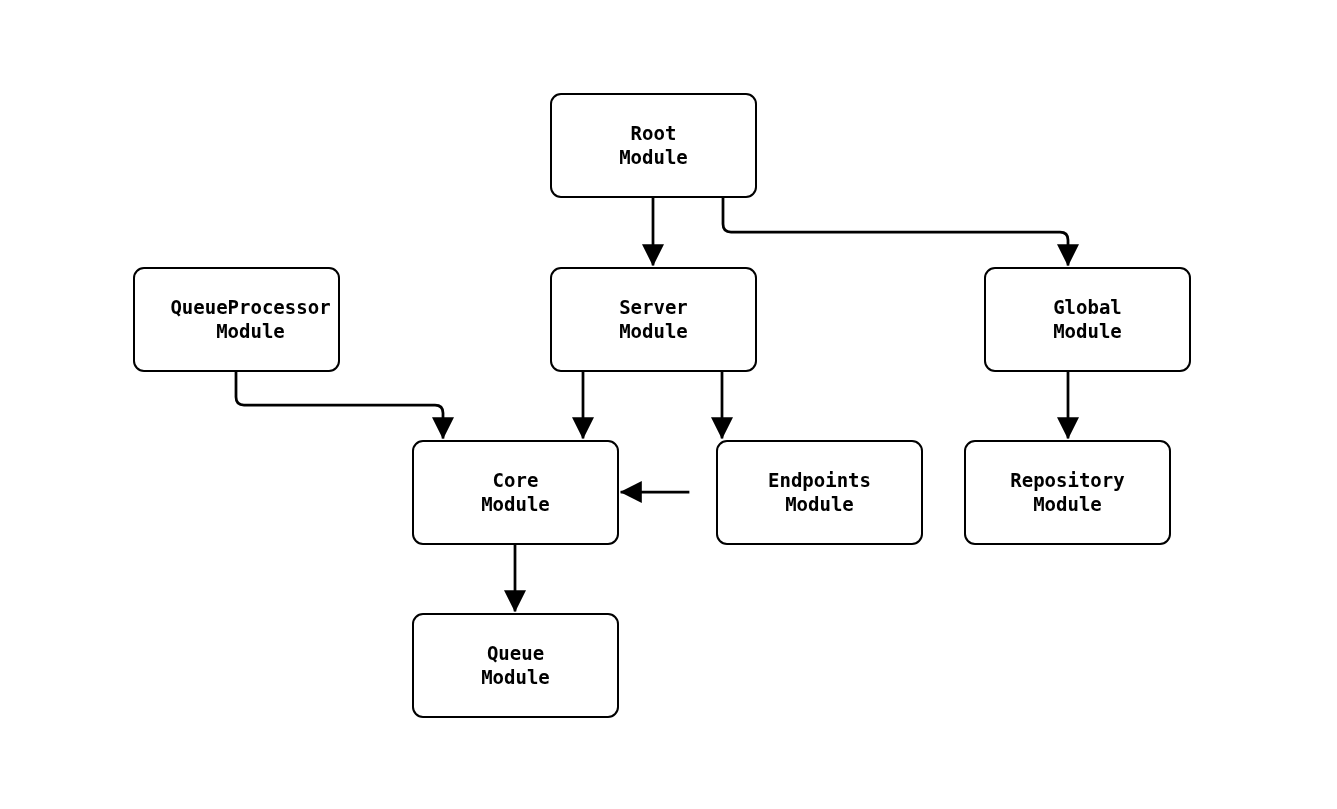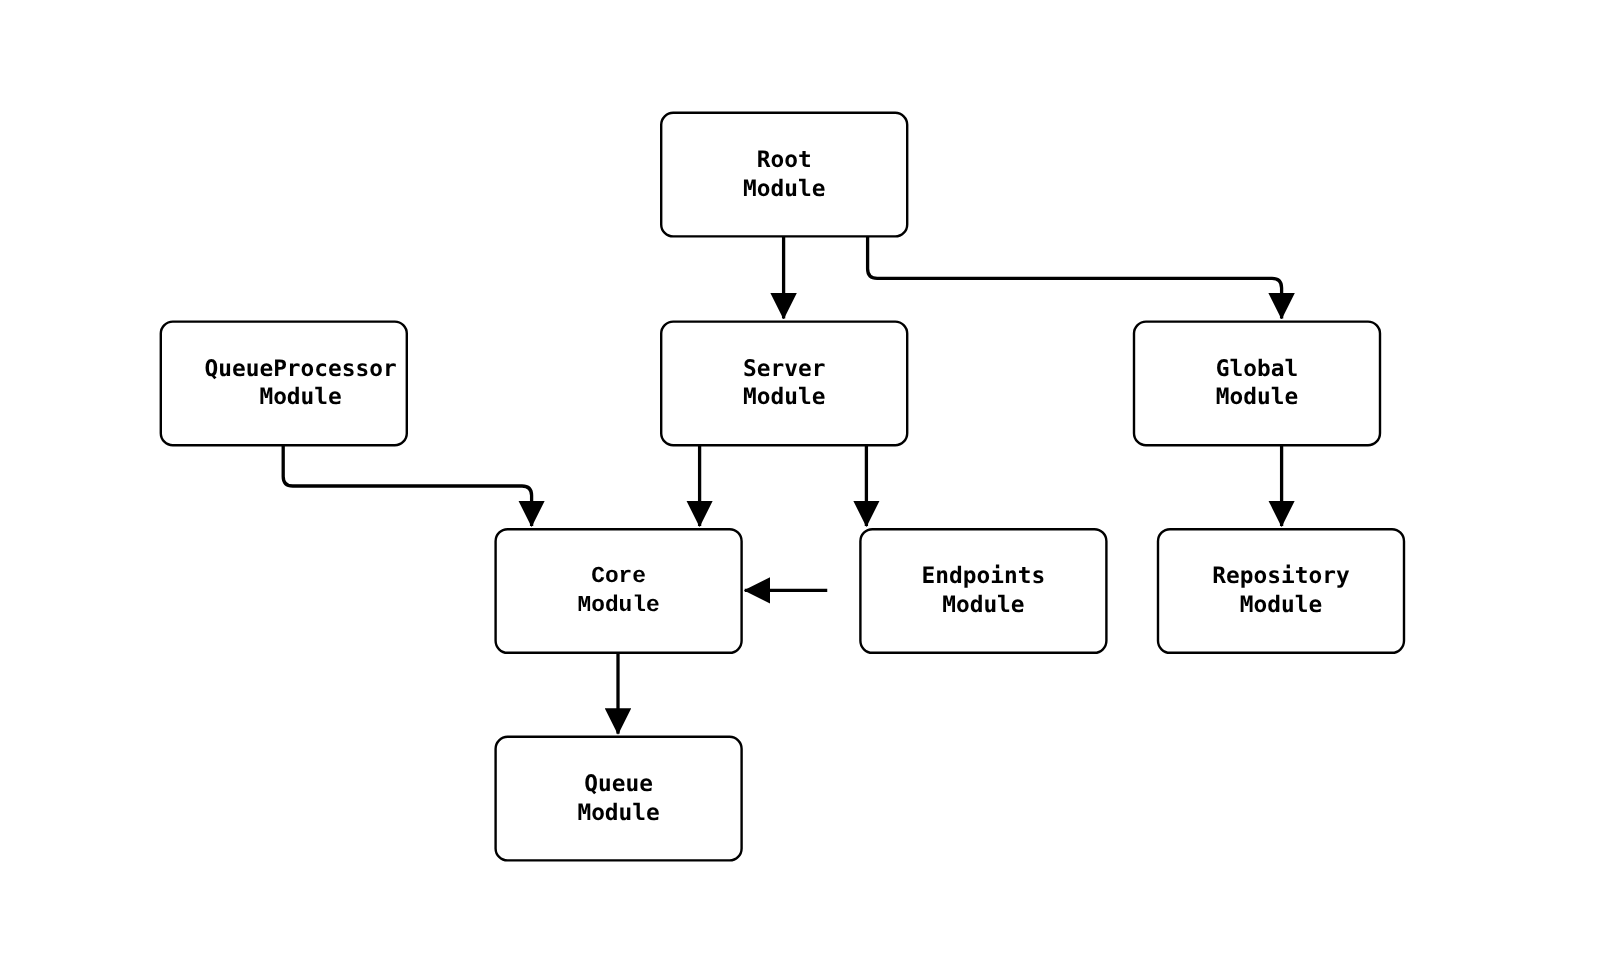--- a/index.html
+++ b/index.html
@@ -80,26 +80,26 @@
   <div class="node" style="left:133px; top:267px;padding-left:28px;">
     <span class="label">QueueProcessor
 Module</span>
   </div>
 
   <div class="node" style="left:550px; top:267px;border-radius:11px;">
     <span class="label">Server
 Module</span>
   </div>
 
-  <div class="node" style="left:944px; top:267px;">
+  <div class="node" style="left:984px; top:267px;">
     <span class="label">Global
 Module</span>
   </div>
 
-  <div class="node" style="left:412px; top:440px;font-family:Liberation Mono, monospace;">
+  <div class="node" style="left:412px; top:440px;">
     <span class="label">Core
 Module</span>
   </div>
 
   <div class="node" style="left:688px; top:440px;margin-left:28px;">
     <span class="label">Endpoints
 Module</span>
   </div>
 
   <div class="node" style="left:964px; top:440px;">

